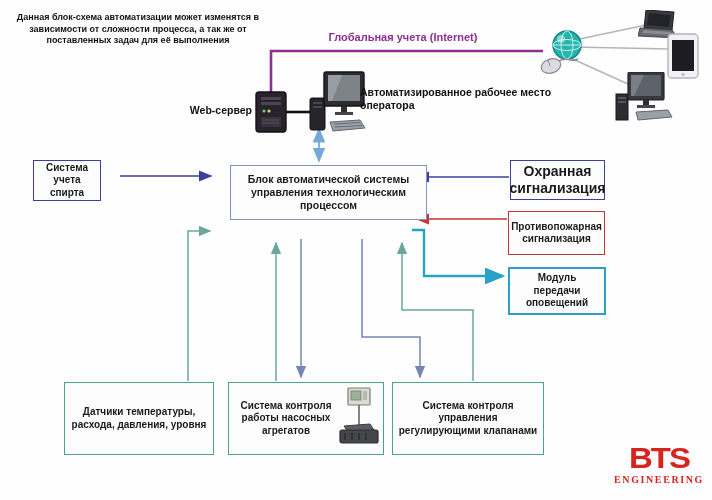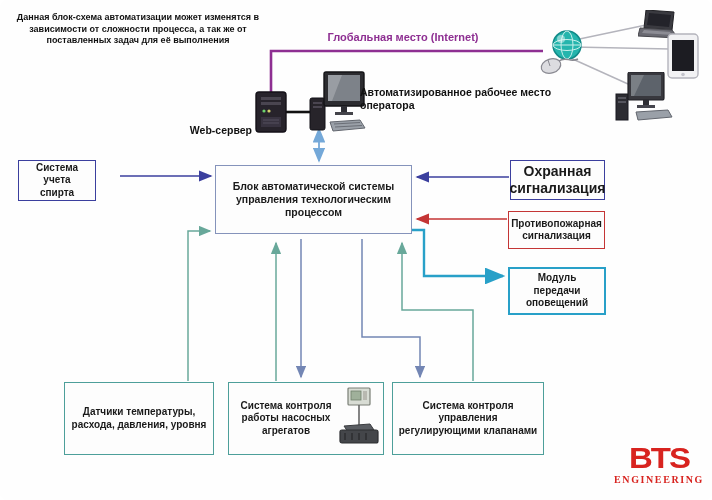--- a/index.html
+++ b/index.html
@@ -11,35 +11,35 @@
   .note{
     left:16px;top:12px;width:244px;font-size:9px;font-weight:bold;
     text-align:center;line-height:1.3;color:#111;
   }
   .internet-label{
     left:305px;top:31px;width:196px;text-align:center;
     font-size:11px;font-weight:bold;color:#8e2f92;
   }
   .webserver-label{
     left:178px;top:104px;width:74px;text-align:right;
-    font-size:10.5px;font-weight:bold;color:#111;margin-top:20px;
+    font-size:10.5px;font-weight:bold;color:#111;
   }
   .arm-label{
     left:350px;top:86px;width:210px;font-size:10.5px;font-weight:bold;
     color:#111;line-height:1.25;margin-left:10px;
   }
   .box{
     position:absolute;display:flex;align-items:center;justify-content:center;
     text-align:center;font-weight:bold;background:#fdfdfd;
     box-sizing:border-box;line-height:1.25;color:#1a1a1a;
   }
-  .box-spirits{left:18px;top:160px;width:78px;height:41px;border:1.6px solid #3b3f9e;font-size:10px;padding:10px;}
-  .box-plc{left:215px;top:165px;width:197px;height:69px;border:1.6px solid #8593bb;font-size:10.5px;padding:10px 10px;}
+  .box-spirits{left:33px;top:160px;width:68px;height:41px;border:1.6px solid #3b3f9e;font-size:10px;padding:10px;}
+  .box-plc{left:230px;top:165px;width:197px;height:55px;border:1.6px solid #8593bb;font-size:10.5px;padding:10px 10px;}
   .box-security{left:510px;top:160px;width:95px;height:40px;border:1.6px solid #3b3f9e;font-size:14px;padding:2px 26px;}
-  .box-fire{left:508px;top:211px;width:97px;height:38px;border:1.6px solid #c43535;font-size:10px;padding:2px 1px;}
+  .box-fire{left:508px;top:211px;width:97px;height:44px;border:1.6px solid #c43535;font-size:10px;padding:2px 1px;}
   .box-notify{left:508px;top:267px;width:98px;height:48px;border:2px solid #28a0c8;font-size:10px;padding:2px 15px;}
   .box-sensors{left:64px;top:382px;width:150px;height:73px;border:1.6px solid #4d9f9a;font-size:10px;padding:12px 3px;}
   .box-pumps{left:228px;top:382px;width:156px;height:73px;border:1.6px solid #4d9f9a;font-size:10px;padding:2px 46px 2px 6px;}
   .box-valves{left:392px;top:382px;width:152px;height:73px;border:1.6px solid #4d9f9a;font-size:10px;padding:2px 4px;}
   .logo{left:612px;top:441px;width:94px;text-align:center;color:#d8231f;}
   .logo-brand{
     font-size:33px;font-weight:900;letter-spacing:-2px;line-height:1;
     font-family:"Liberation Sans",sans-serif;transform:scaleY(.92);
   }
   .logo-sub{
@@ -99,21 +99,21 @@
 
     <path d="M301,239 L301,377" stroke="#7386b4" stroke-width="1.5" fill="none" marker-end="url(#arr-slate)"></path>
 
     <path d="M362,239 L362,337 L420,337 L420,377" stroke="#7386b4" stroke-width="1.5" fill="none" marker-end="url(#arr-slate)"></path>
 
     <path d="M473,381 L473,310 L402,310 L402,243" stroke="#68a89a" stroke-width="1.5" fill="none" marker-end="url(#arr-teal)"></path>
   </svg>
 
   <div class="abs note">Данная блок-схема автоматизации может изменятся в зависимости от сложности процесса, а так же от поставленных задач для её выполнения</div>
 
-  <div class="abs internet-label">Глобальная место (Internet)</div>
+  <div class="abs internet-label">Глобальная учета (Internet)</div>
 
   <svg class="abs" style="left:538px;top:28px" width="52" height="50" viewBox="0 0 52 50">
     <circle cx="29" cy="17" r="14" fill="#25b5ad" stroke="#128a88" stroke-width="1.5"></circle>
     <ellipse cx="29" cy="17" rx="14" ry="5.5" fill="none" stroke="#c8f0ec" stroke-width="1"></ellipse>
     <ellipse cx="29" cy="17" rx="6" ry="14" fill="none" stroke="#c8f0ec" stroke-width="1"></ellipse>
     <line x1="15" y1="17" x2="43" y2="17" stroke="#c8f0ec" stroke-width="1"></line>
     <circle cx="23" cy="11" r="4" fill="#ffffff" opacity="0.45"></circle>
     <g>
       <ellipse cx="13" cy="38" rx="10" ry="7" fill="#dcdce0" stroke="#8a8a92" stroke-width="1.2" transform="rotate(-18 13 38)"></ellipse>
       <line x1="10" y1="32" x2="12" y2="38" stroke="#8a8a92" stroke-width="1"></line>

